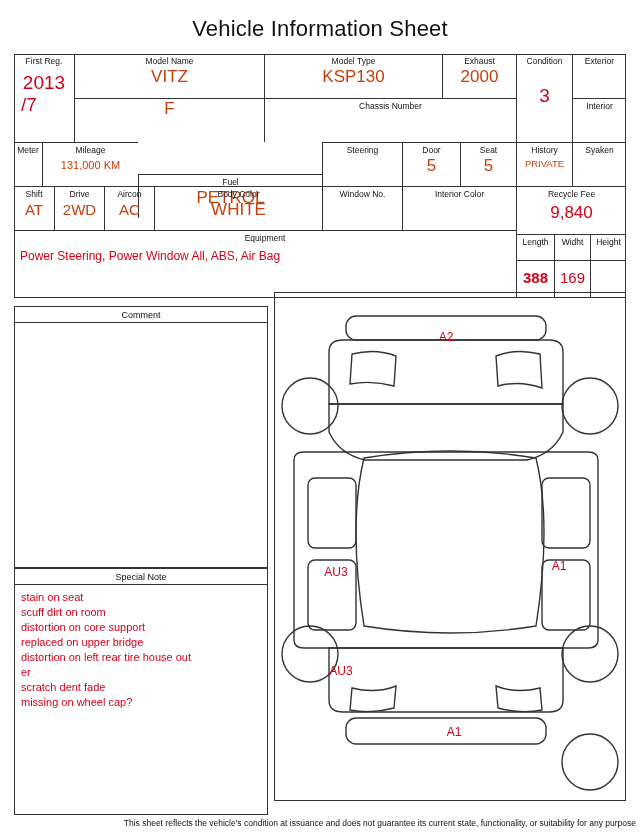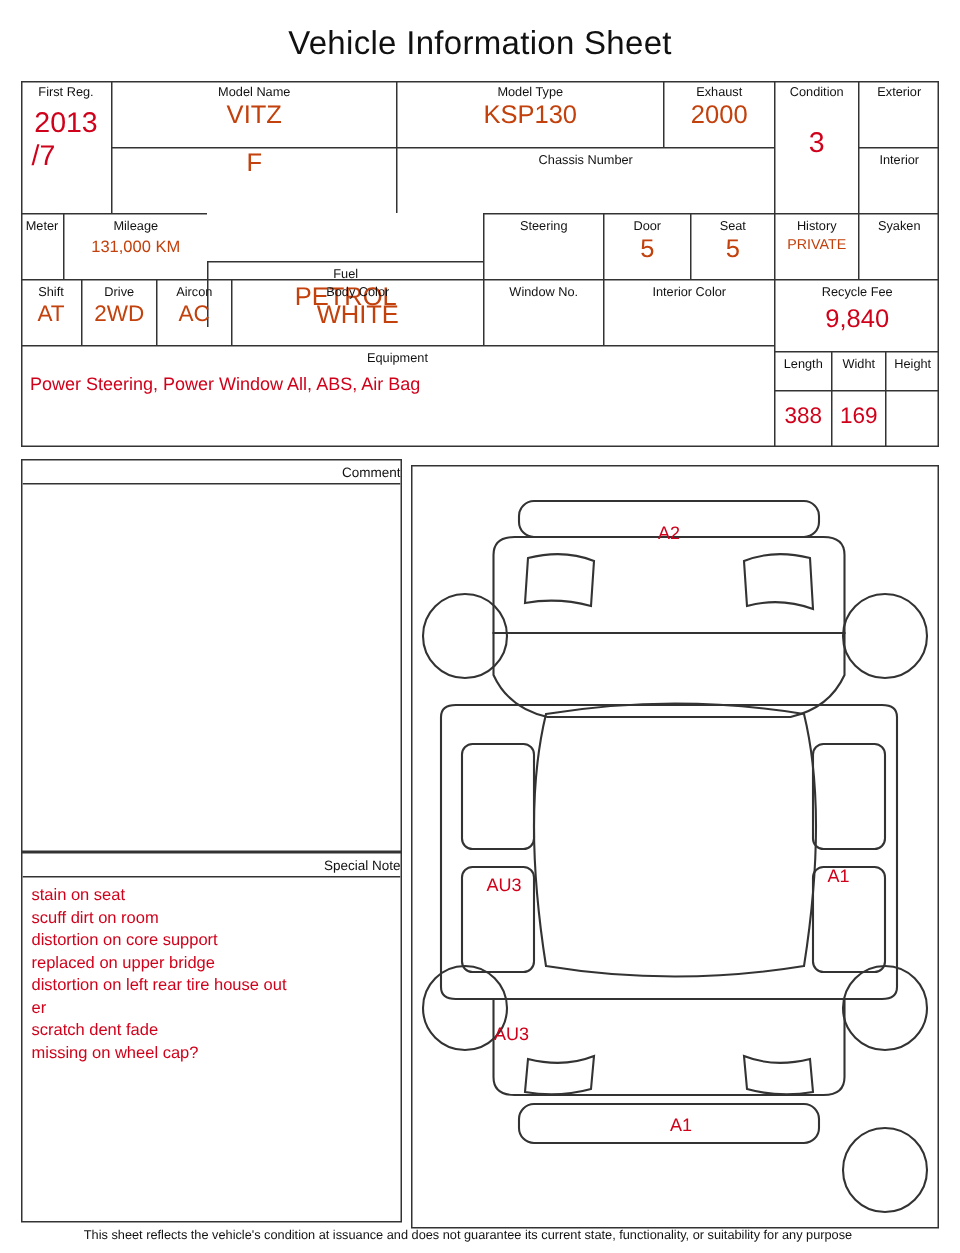--- a/index.html
+++ b/index.html
@@ -72,36 +72,36 @@
     left: 14px; top: 54px;
     width: 612px; height: 244px;
   }
   #lower-left-frame {
     position: absolute;
     left: 14px; top: 306px;
     width: 254px; height: 509px;
   }
   #diagram-frame {
     position: absolute;
-    left: 274px; top: 310px;
+    left: 274px; top: 292px;
     width: 310px; height: 509px;
   }
   #footer-note {
     position: absolute;
-    left: 0; top: 818px;
+    left: 24px; top: 818px;
     width: 612px;
     font-size: 8.5px;
     color: #111;
-    text-align: center;
+    text-align: right;
     padding-left: 12px;
     box-sizing: border-box;
   }
   .sec-head {
     font-size: 9px;
-    text-align: right;
+    text-align: center;
     line-height: 13px;
     color: #111;
   }
   .note-list {
     font-size: 11px;
     line-height: 15px;
     color: #d0021b;
     padding: 5px 6px 0 6px;
   }
   .equip-text {
@@ -240,21 +240,21 @@
 
     <div class="cell" style="left:502px;top:180px;width:38px;height:26px;">
       <div class="hdr">Length</div>
     </div>
     <div class="cell" style="left:540px;top:180px;width:36px;height:26px;">
       <div class="hdr">Widht</div>
     </div>
     <div class="cell" style="left:576px;top:180px;width:36px;height:26px;">
       <div class="hdr">Height</div>
     </div>
-    <div class="cell" style="left:502px;top:206px;width:38px;height:38px;">
+    <div class="cell" style="left:502px;top:206px;width:38px;height:38px;font-weight:bold;">
       <div class="bigred" style="font-size:15px;line-height:34px;">388</div>
     </div>
     <div class="cell" style="left:540px;top:206px;width:36px;height:38px;">
       <div class="bigred" style="font-size:15px;line-height:34px;">169</div>
     </div>
     <div class="cell" style="left:576px;top:206px;width:36px;height:38px;">
       <div class="bigred" style="font-size:15px;line-height:34px;margin-left:48px;">150</div>
     </div>
   </div>
 

